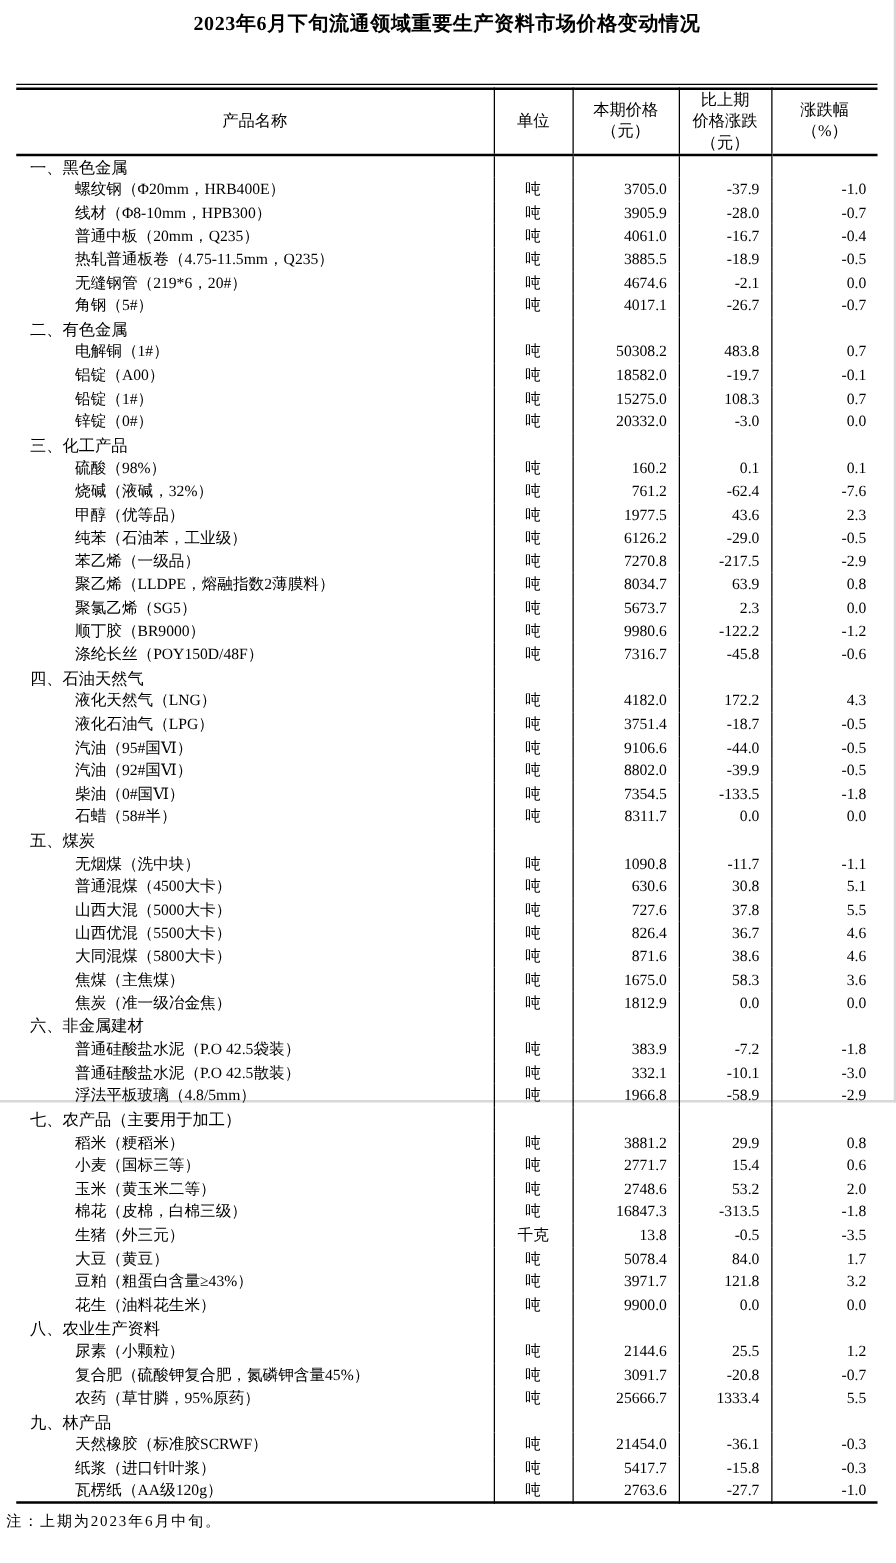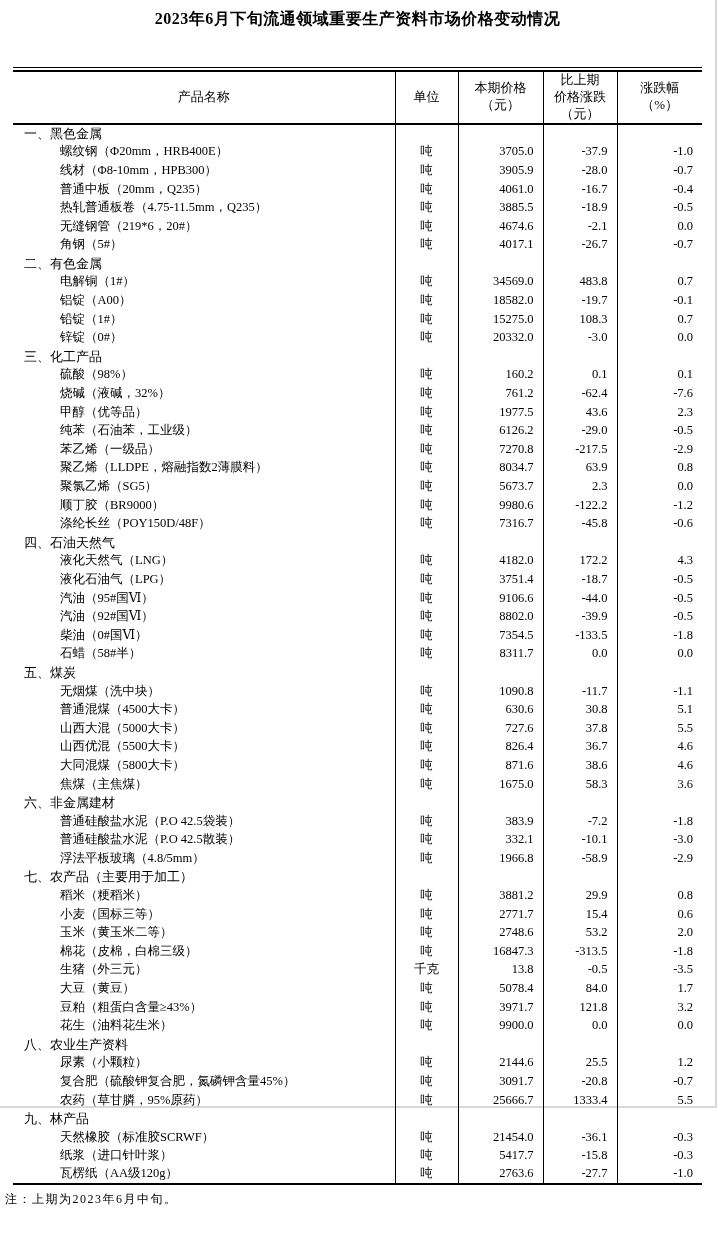--- a/index.html
+++ b/index.html
@@ -3,21 +3,21 @@
 <meta charset="utf-8">
 <style>
   * { box-sizing: border-box; }
   html,body { margin:0; padding:0; }
   body {
     width:717px; height:1250px; background:#ffffff; color:#000;
     font-family:"Liberation Serif","DejaVu Serif",serif;
     overflow:hidden;
   }
   .page {
-    width:717px; height:1108px;
+    width:717px; height:882px;
     border-right:2px solid #d8d8d8; border-bottom:2px solid #d8d8d8;
   }
   .title {
     margin:0; padding-top:9px;
     text-align:center; font-size:16px; font-weight:bold; letter-spacing:0.5px;
   }
   .table-wrap {
     margin:37px 13px 0 13px;
     width:689px;
     border-top:1px solid #000;   
@@ -128,21 +128,21 @@
           <tr class="section">
             <td class="product">二、有色金属</td>
             <td class="unit"></td>
             <td class="num"></td>
             <td class="num"></td>
             <td class="num"></td>
           </tr>
           <tr>
             <td class="product">电解铜（1#）</td>
             <td class="unit">吨</td>
-            <td class="num">34569.0</td>
+            <td class="num">50308.2</td>
             <td class="num">483.8</td>
             <td class="num">0.7</td>
           </tr>
           <tr>
             <td class="product">铝锭（A00）</td>
             <td class="unit">吨</td>
             <td class="num">18582.0</td>
             <td class="num">-19.7</td>
             <td class="num">-0.1</td>
           </tr>
@@ -320,20 +320,27 @@
             <td class="num">871.6</td>
             <td class="num">38.6</td>
             <td class="num">4.6</td>
           </tr>
           <tr>
             <td class="product">焦煤（主焦煤）</td>
             <td class="unit">吨</td>
             <td class="num">1675.0</td>
             <td class="num">58.3</td>
             <td class="num">3.6</td>
+          </tr>
+          <tr>
+            <td class="product">焦炭（准一级冶金焦）</td>
+            <td class="unit">吨</td>
+            <td class="num">1812.9</td>
+            <td class="num">0.0</td>
+            <td class="num">0.0</td>
           </tr>
           <tr class="section">
             <td class="product">六、非金属建材</td>
             <td class="unit"></td>
             <td class="num"></td>
             <td class="num"></td>
             <td class="num"></td>
           </tr>
           <tr>
             <td class="product">普通硅酸盐水泥（P.O 42.5袋装）</td>

